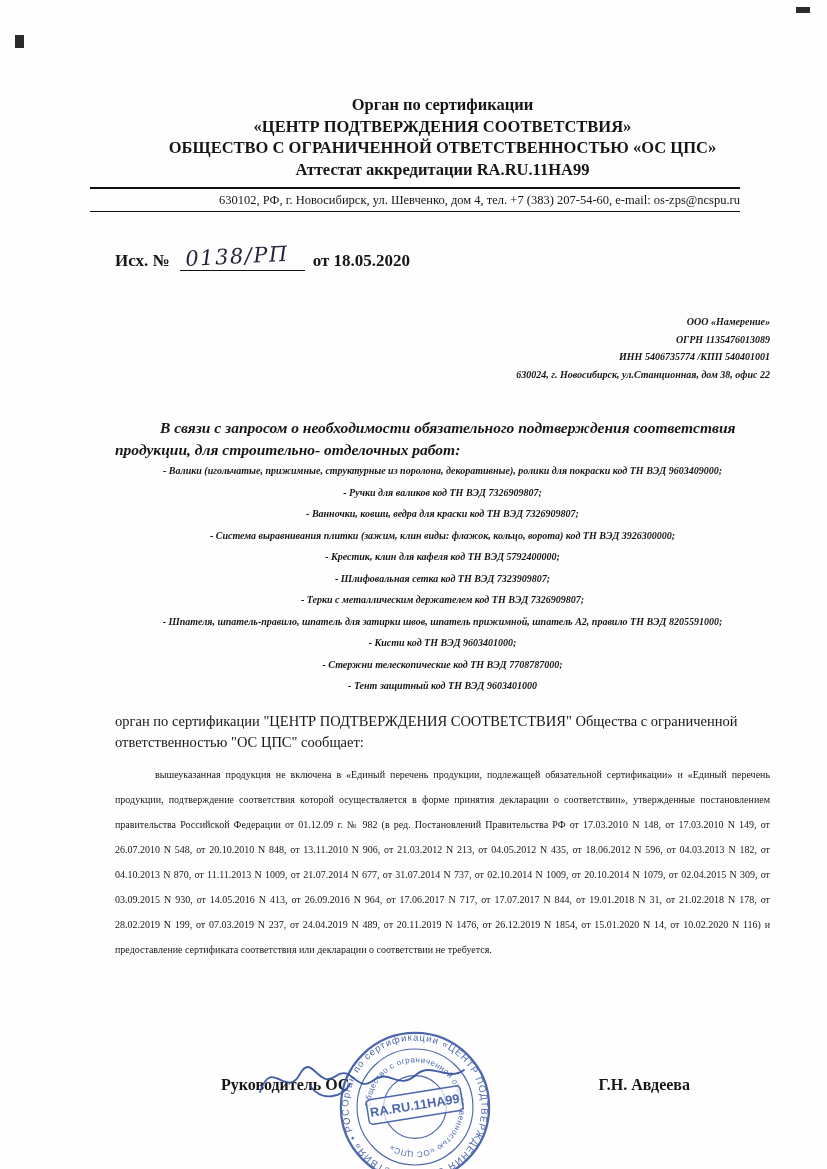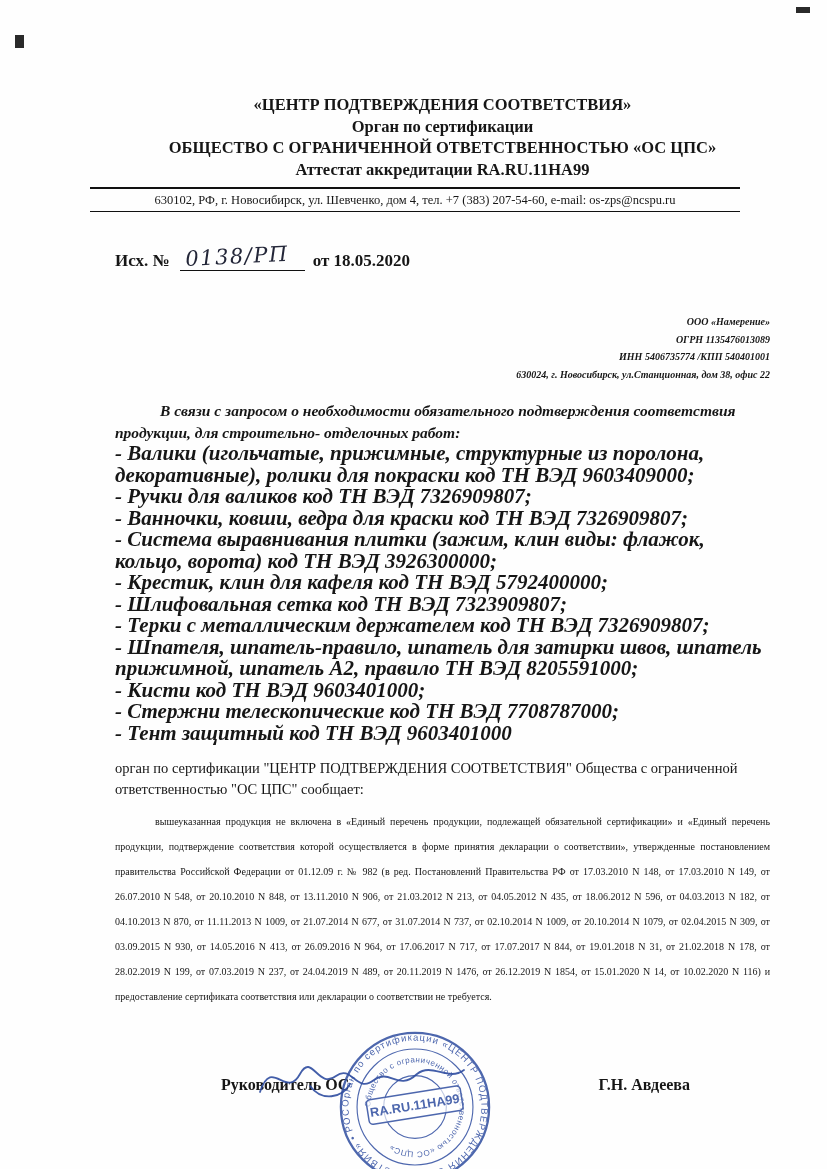--- a/index.html
+++ b/index.html
@@ -11,35 +11,35 @@
   }
   .artifact { position:absolute; background:#2a2a2a; }
   .a1 { left:15px; top:35px; width:9px; height:13px; }
   .a2 { left:796px; top:7px; width:14px; height:6px; }
 
   .content { padding:94px 57px 0 115px; }
 
   .doc-header { text-align:center; font-weight:bold; font-size:16.5px; line-height:21.5px; }
 
   .address-rule { margin:7px 0 0 -25px; width:650px; border-top:2.5px solid #111; border-bottom:1.8px solid #111; }
-  .address { text-align:center; font-size:12.5px; line-height:18px; padding:2px 0 2px; }
+  .address { text-align:right; font-size:12.5px; line-height:18px; padding:2px 0 2px; }
 
   .ref-line { margin-top:37px; font-weight:bold; font-size:17px; height:26px; }
   .ref-blank { display:inline-block; position:relative; width:125px; height:22px; vertical-align:bottom; border-bottom:1.6px solid #111; margin:0 8px 0 10px; }
   .handwritten {
     position:absolute; left:6px; bottom:-1px; white-space:nowrap;
     font-family:"DejaVu Serif", serif; font-style:italic; font-weight:normal;
     font-size:21px; letter-spacing:1.5px; color:#232638;
     transform:rotate(-3deg); transform-origin:left bottom;
   }
 
   .recipient { margin-top:38px; text-align:right; font-weight:bold; font-style:italic; font-size:10px; line-height:17.5px; }
 
-  .intro { margin-top:17px; font-weight:bold; font-style:italic; font-size:15.5px; line-height:21.5px; text-indent:45px; }
-  .products { font-weight:bold; font-style:italic; font-size:21px; line-height:21.5px; }
+  .intro { margin-top:34px; font-weight:bold; font-style:italic; font-size:15.5px; line-height:21.5px; text-indent:45px; }
+  .products { font-weight:bold; font-style:italic; font-size:10px; line-height:21.5px;text-align:center; }
 
   .statement-intro { margin-top:14px; font-size:14.5px; line-height:21px; }
   .statement { margin-top:9px; font-size:10px; line-height:25px; text-align:justify; text-indent:40px; }
 
   .sig-row { position:absolute; top:1076px; left:115px; right:57px; display:flex; justify-content:space-between; font-weight:bold; font-size:16px; }
   .sig-title { margin-left:106px; }
   .sig-name  { margin-right:80px; }
 
   .signature-scribble { position:absolute; left:252px; top:1040px; width:220px; height:80px; opacity:.9; }
   .signature-scribble path { fill:none; stroke:#2f4da0; stroke-width:1.8; stroke-linecap:round; }
@@ -55,22 +55,22 @@
 </head>
 <body>
 
 <div class="page">
   <div class="artifact a1"></div>
   <div class="artifact a2"></div>
 
   <div class="content">
 
     <div class="doc-header">
+      <div>Орган по сертификации</div>
       <div>«ЦЕНТР ПОДТВЕРЖДЕНИЯ СООТВЕТСТВИЯ»</div>
-      <div>Орган по сертификации</div>
       <div>ОБЩЕСТВО С ОГРАНИЧЕННОЙ ОТВЕТСТВЕННОСТЬЮ «ОС ЦПС»</div>
       <div>Аттестат аккредитации RA.RU.11НА99</div>
     </div>
 
     <div class="address-rule">
       <div class="address">630102, РФ, г. Новосибирск, ул. Шевченко, дом 4, тел. +7 (383) 207-54-60,  e-mail: os-zps@ncspu.ru</div>
     </div>
 
     <div class="ref-line">
       <span>Исх. №</span><span class="ref-blank"><span class="handwritten">0138/РП</span></span><span>от 18.05.2020</span>

